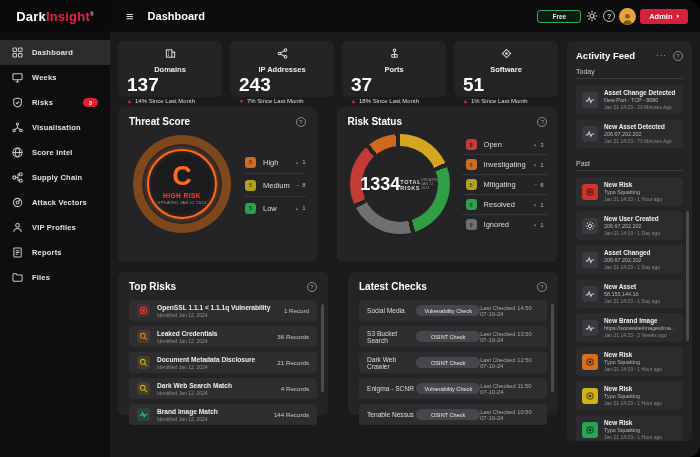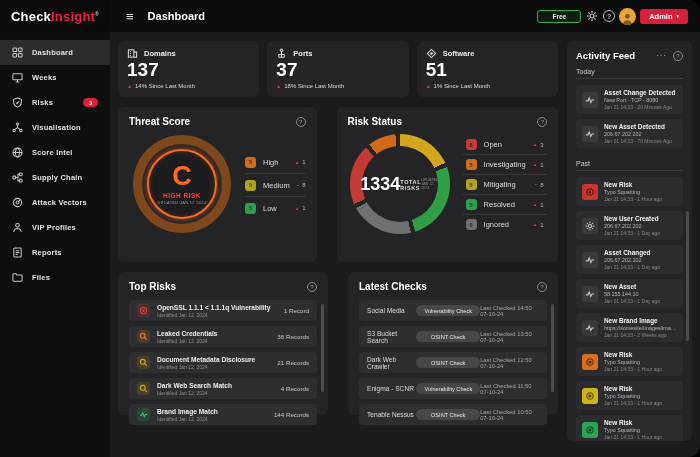--- a/index.html
+++ b/index.html
@@ -38,21 +38,21 @@
   .side-item .s-label { font-size:7.5px; font-weight:bold; color:#e3e3e3; letter-spacing:.2px; }
   .side-badge { margin-left:auto; background:#e01f30; color:#fff; font-size:6px; font-weight:bold;
     border-radius:7px; padding:1.5px 6px; }
 
   .main { flex:1; background:#1b1b1d; padding:9px 8px; display:flex; gap:9px; min-width:0; }
   .content-col { width:440px; display:flex; flex-direction:column; gap:10px; }
 
   
   .stats-row { display:flex; gap:8px; }
   .stat-card { flex:1; background:#242427; border-radius:6px; padding:7px 9px; height:56px; }
-  .stat-head { display:flex; align-items:center; gap:6px; }
+  .stat-head { display:flex; align-items:center; gap:6px;flex-direction:column; }
   .stat-head .st-icon { width:11px; height:11px; }
   .stat-label { font-size:7.5px; font-weight:bold; color:#eee; }
   .stat-value { font-size:19px; font-weight:bold; line-height:1.1; margin-top:1px; }
   .stat-change { font-size:6px; color:#ddd; margin-top:2px; display:flex; align-items:center; gap:3px; }
   .stat-change .arrow { color:#e8374a; font-size:5px; }
 
   
   .panel-row { display:flex; gap:20px; }
   .panel { flex:1; background:#242427; border-radius:6px; padding:9px 11px; position:relative; }
   .panel.h1 { height:155px; } .panel.h2 { height:143px; }
@@ -151,21 +151,21 @@
 
   svg { display:block; }
 </style>
 </head>
 <body>
 
 <div class="app">
 
   <div class="topbar">
     <div class="logo-box">
-      <div class="logo"><span class="dark">Check</span><span class="insight">Insight</span><span class="reg">®</span></div>
+      <div class="logo"><span class="dark">Dark</span><span class="insight">Insight</span><span class="reg">®</span></div>
     </div>
     <span class="menu-btn">≡</span>
     <span class="page-title">Dashboard</span>
     <div class="topbar-right">
       <span class="plan-badge">Free</span>
       <span class="icon-btn">
         <svg width="12" height="12" viewBox="0 0 12 12">
             <g stroke="#c9c9c9" stroke-width="1.2" fill="none">
               <circle cx="6" cy="6" r="2"></circle>
               <path d="M6 .8v2M6 9.2v2M.8 6h2M9.2 6h2M2.3 2.3l1.4 1.4M8.3 8.3l1.4 1.4M9.7 2.3L8.3 3.7M3.7 8.3L2.3 9.7"></path>
@@ -325,20 +325,40 @@
             <div class="stat-change">
                 <span class="arrow">▲</span>
                 <span>14% Since Last Month</span>
               </div>
           </div>
           <div class="stat-card">
             <div class="stat-head">
                 <span class="st-icon">
                   <svg width="11" height="11" viewBox="0 0 12 12">
                     <g fill="none" stroke="#ddd" stroke-width="1.1">
+                      <circle cx="9.3" cy="2.3" r="1.4"></circle>
+                      <circle cx="2.7" cy="6" r="1.4"></circle>
+                      <circle cx="9.3" cy="9.7" r="1.4"></circle>
+                      <path d="M4 5.3l4-2.3M4 6.7L8 9"></path>
+                    </g>
+                  </svg>
+                </span>
+              <span class="stat-label">IP Addresses</span>
+              </div>
+            <div class="stat-value">243</div>
+            <div class="stat-change">
+                <span class="arrow">▼</span>
+                <span>7% Since Last Month</span>
+              </div>
+          </div>
+          <div class="stat-card">
+            <div class="stat-head">
+                <span class="st-icon">
+                  <svg width="11" height="11" viewBox="0 0 12 12">
+                    <g fill="none" stroke="#ddd" stroke-width="1.1">
                       <circle cx="6" cy="2.5" r="1.4"></circle>
                       <path d="M6 4v6M3 10h6M3 7h6M3 7v3M9 7v3"></path>
                     </g>
                   </svg>
                 </span>
               <span class="stat-label">Ports</span>
               </div>
             <div class="stat-value">37</div>
             <div class="stat-change">
                 <span class="arrow">▲</span>

